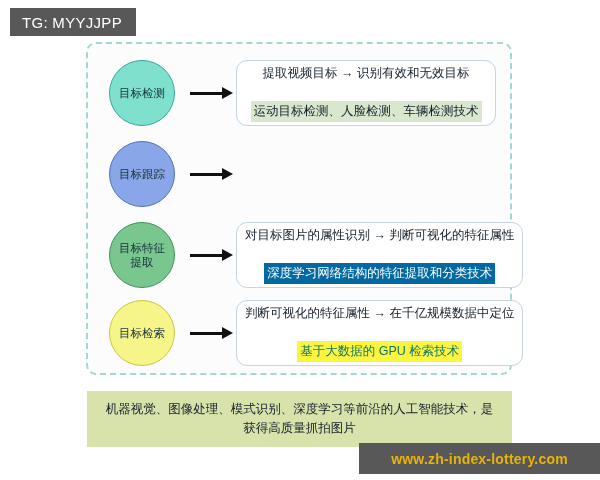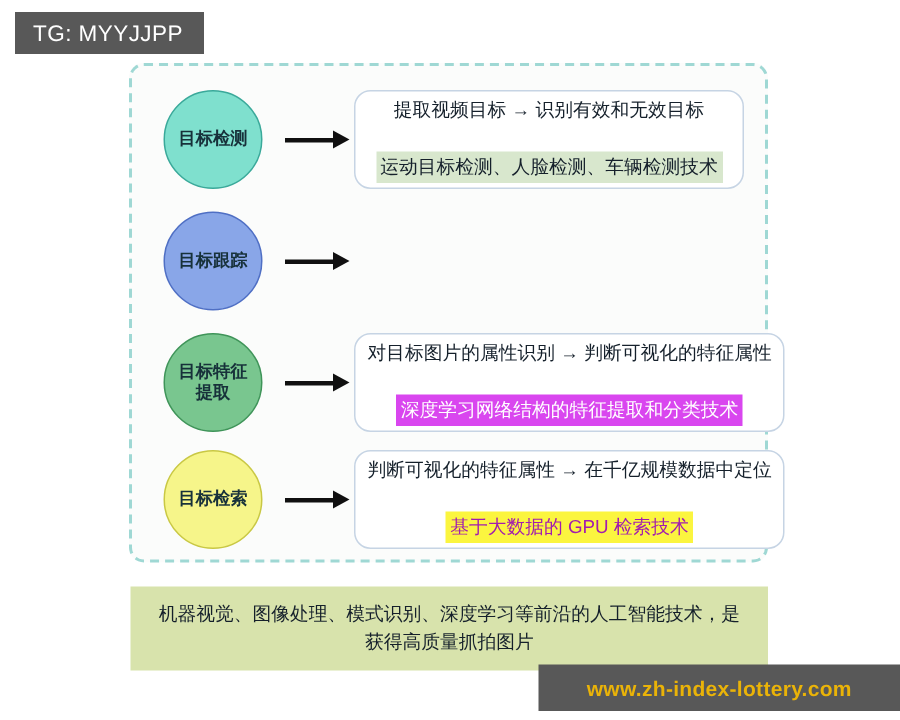--- a/index.html
+++ b/index.html
@@ -74,21 +74,20 @@
     border-radius: 50%;
     display: flex;
     flex-direction: column;
     justify-content: center;
     align-items: center;
     font-size: 11.5px;
     color: #17313a;
     line-height: 1.22;
     text-align: center;
     box-sizing: border-box;
-    font-weight: bold;
   }
   .node span { display: block; white-space: nowrap; }
 
   
   .connector {
     width: 46px;
     height: 14px;
     position: relative;
     flex: none;
     margin-left: -6px;
@@ -241,37 +240,37 @@
         <span>目标特征</span>
         <span>提取</span>
       </div>
     </div>
     <div class="connector">
       <div class="shaft"></div>
         <div class="head"></div>
     </div>
     <div class="card">
       <div class="card-line-1">对目标图片的属性识别 → 判断可视化的特征属性</div>
-      <div class="card-line-2" style="background:#d946ef;color:#ffffff;">深度学习网络结构的特征提取和分类技术</div>
+      <div class="card-line-2" style="background:#0369a1;color:#ffffff;">深度学习网络结构的特征提取和分类技术</div>
     </div>
   </div>
 
   <div class="row row-3">
     <div class="node-wrap">
       <div class="node" style="background:#f6f58a;border:1.6px solid #c9c844;">
         <span>目标检索</span>
       </div>
     </div>
     <div class="connector">
       <div class="shaft"></div>
         <div class="head"></div>
     </div>
     <div class="card">
       <div class="card-line-1">判断可视化的特征属性 → 在千亿规模数据中定位</div>
-      <div class="card-line-2" style="background:#fbf53f;color:#a21caf;">基于大数据的 GPU 检索技术</div>
+      <div class="card-line-2" style="background:#fbf53f;color:#0f766e;">基于大数据的 GPU 检索技术</div>
     </div>
   </div>
 
 </div>
 
 <div class="summary">
   <div>机器视觉、图像处理、模式识别、深度学习等前沿的人工智能技术，是</div>
   <div>获得高质量抓拍图片</div>
 </div>
 

